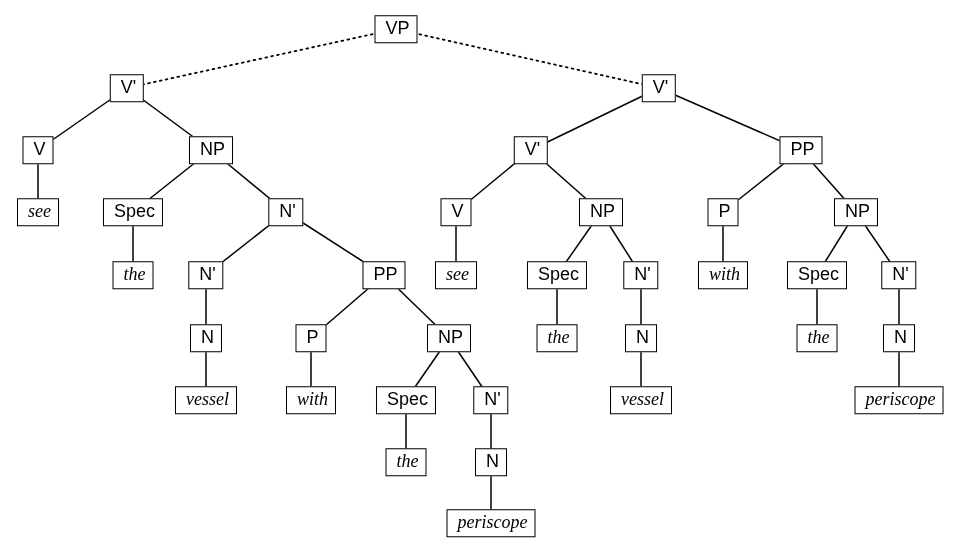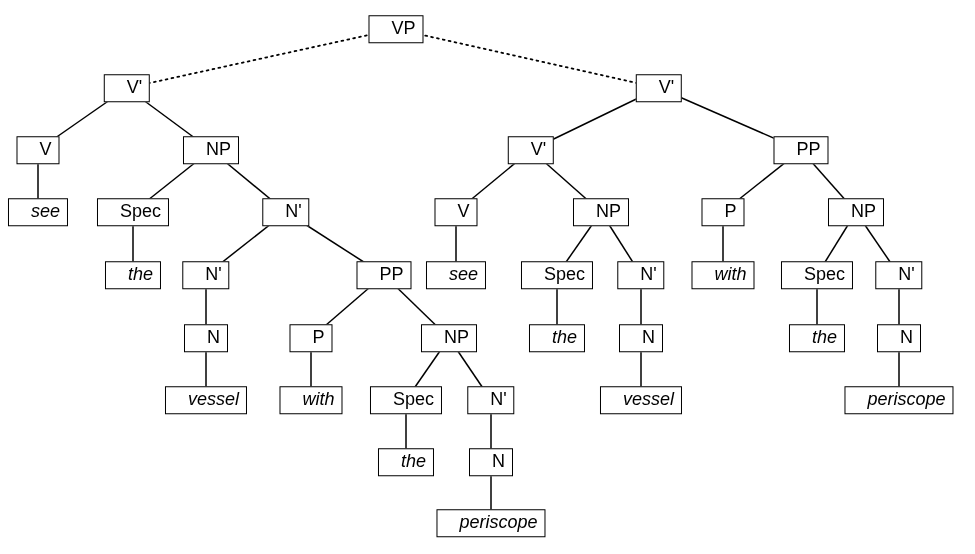--- a/index.html
+++ b/index.html
@@ -20,30 +20,31 @@
     left: 0;
     top: 0;
     width: 975px;
     height: 554px;
   }
   .node {
     position: absolute;
     transform: translate(-50%, -50%);
     background: #ffffff;
     border: 1.7px solid #000000;
-    padding: 1px 7px 2px 22px;
+    padding: 1px 7px 2px 10px;
     font-size: 18px;
     line-height: 1.25;
     color: #000000;
     white-space: nowrap;
     text-align: right;
     box-sizing: border-box;
   }
   .node.italic {
     font-style: italic;
+    font-family: Liberation Serif, serif;
   }
 </style>
 </head>
 <body>
 
 <div id="stage">
   <svg id="edges" xmlns="http://www.w3.org/2000/svg" viewBox="0 0 975 554">
       <line x1="396" y1="29" x2="127" y2="88" stroke="#000000" stroke-width="1.8" stroke-dasharray="1.8 4.2" stroke-linecap="round"></line>
       <line x1="396" y1="29" x2="659" y2="88" stroke="#000000" stroke-width="1.8" stroke-dasharray="1.8 4.2" stroke-linecap="round"></line>
       <line x1="127" y1="88" x2="38" y2="150" stroke="#000000" stroke-width="1.5"></line>

